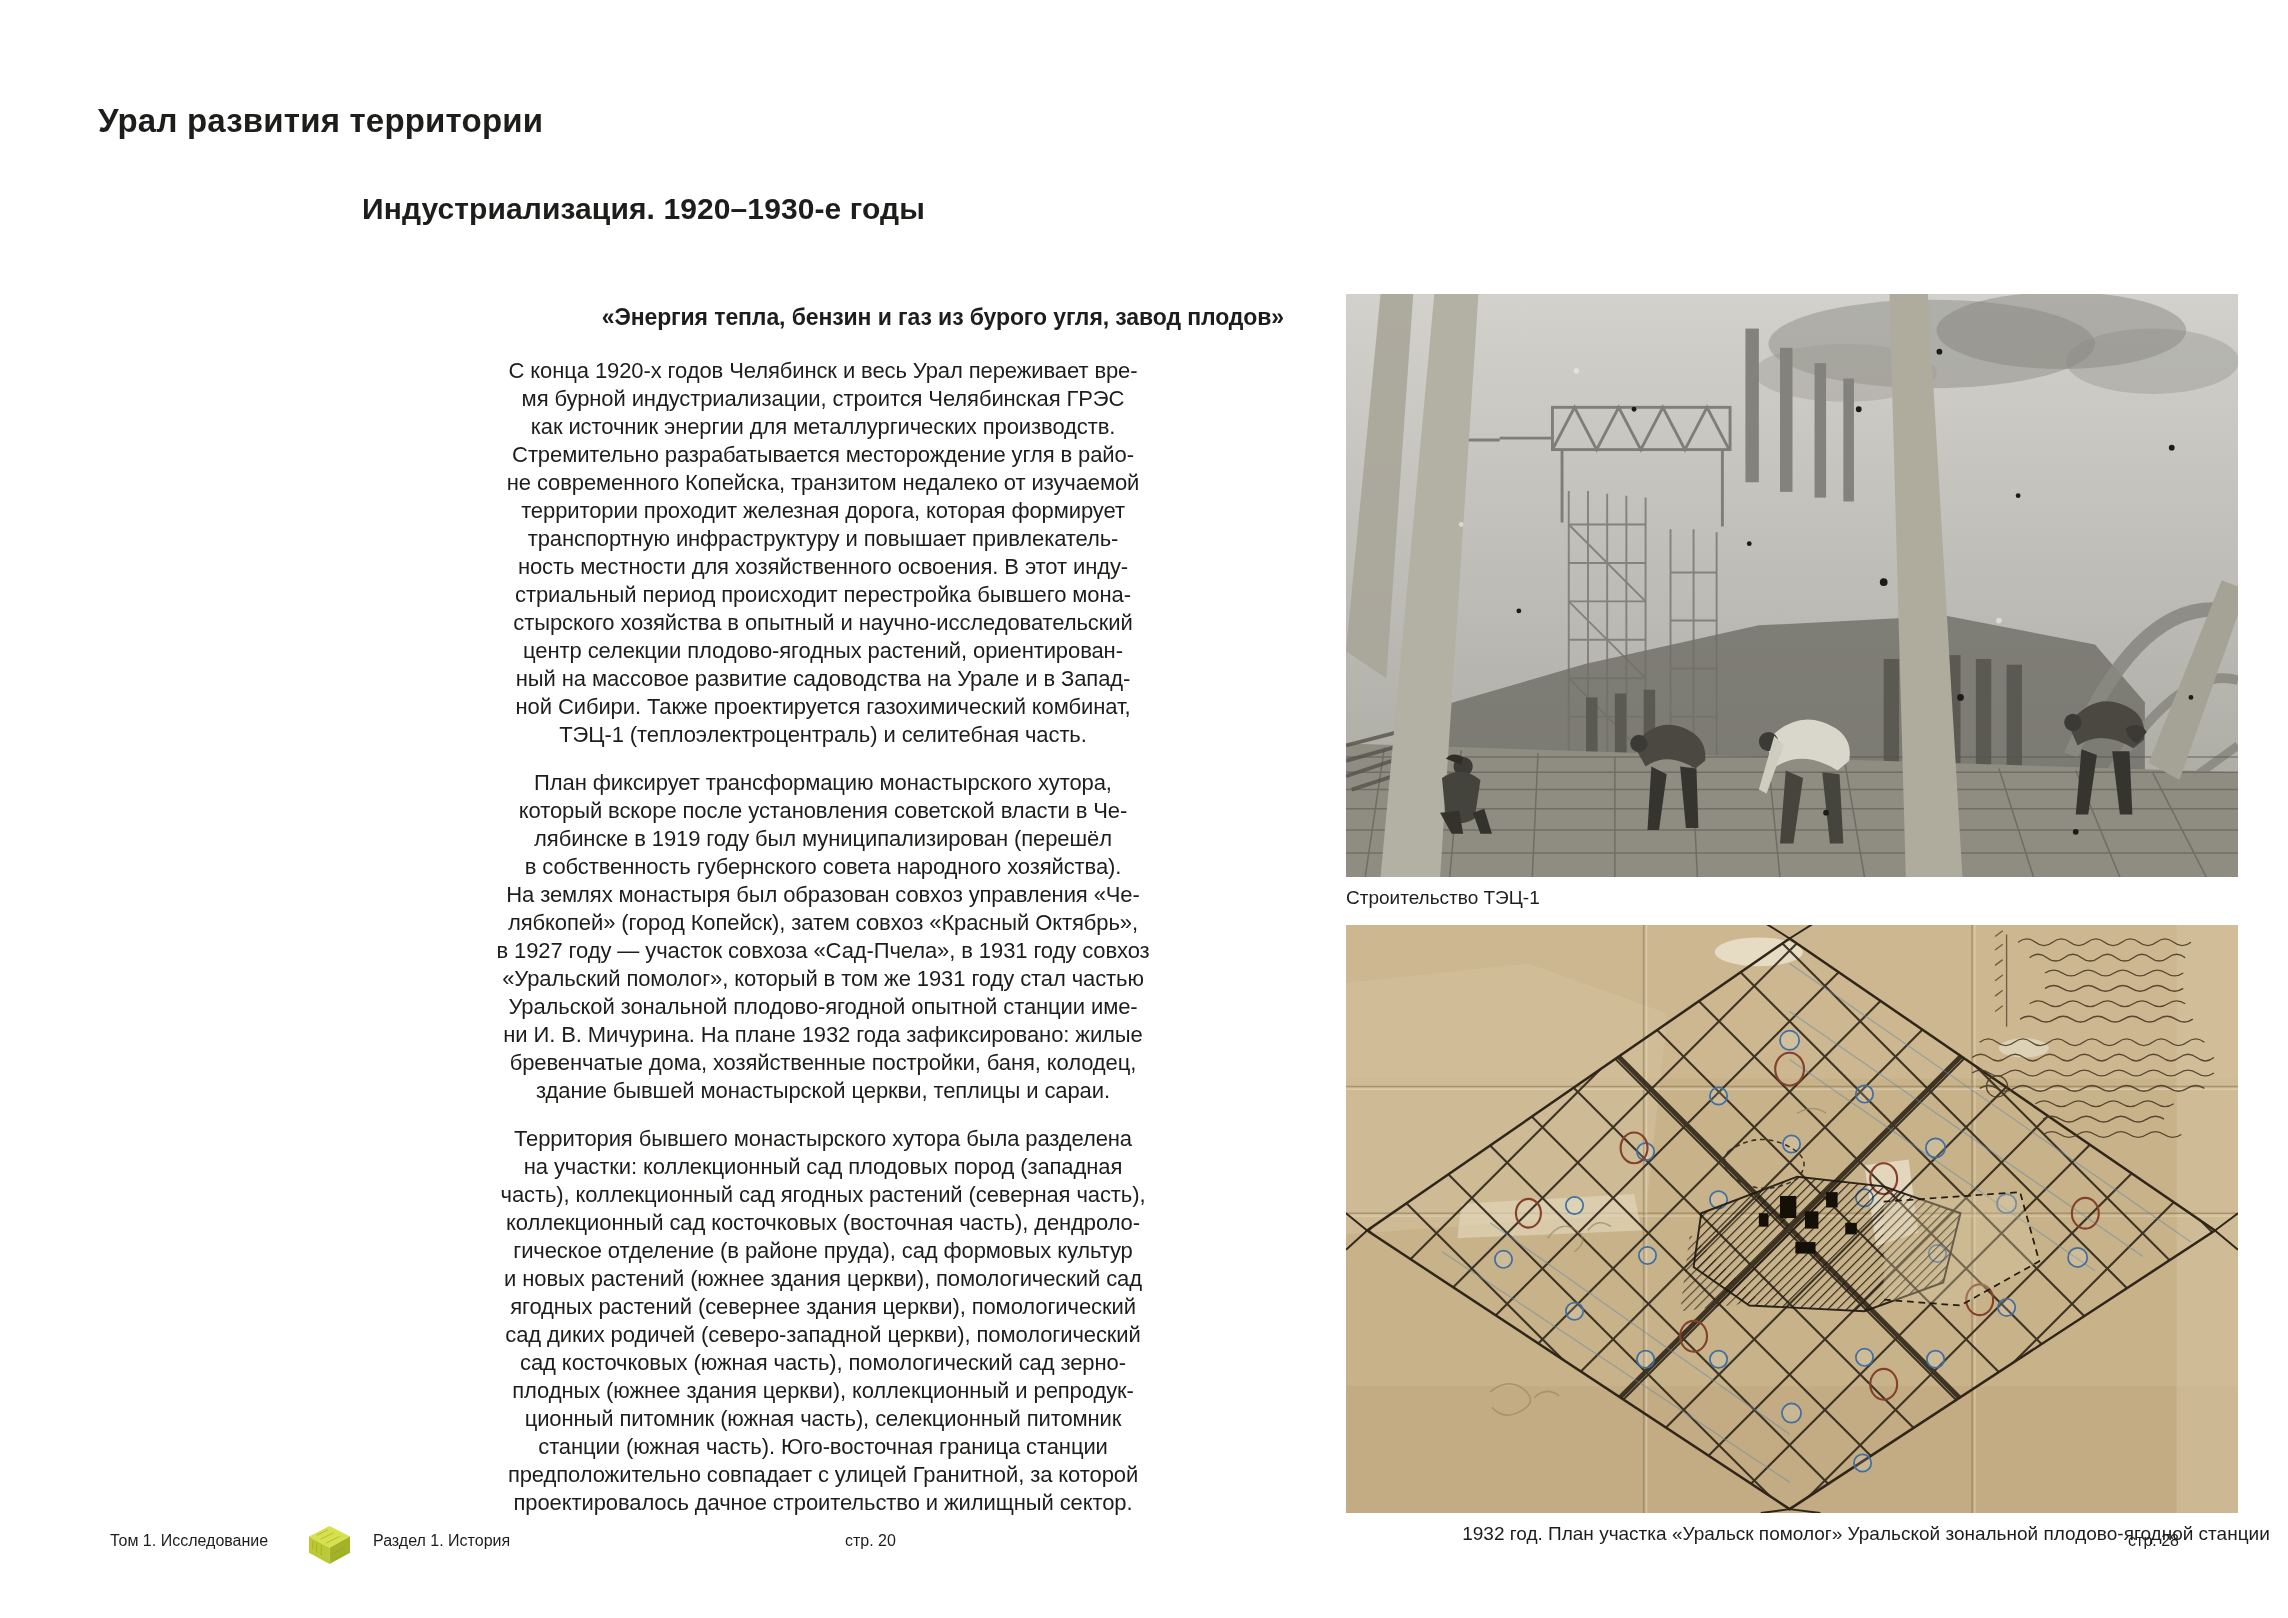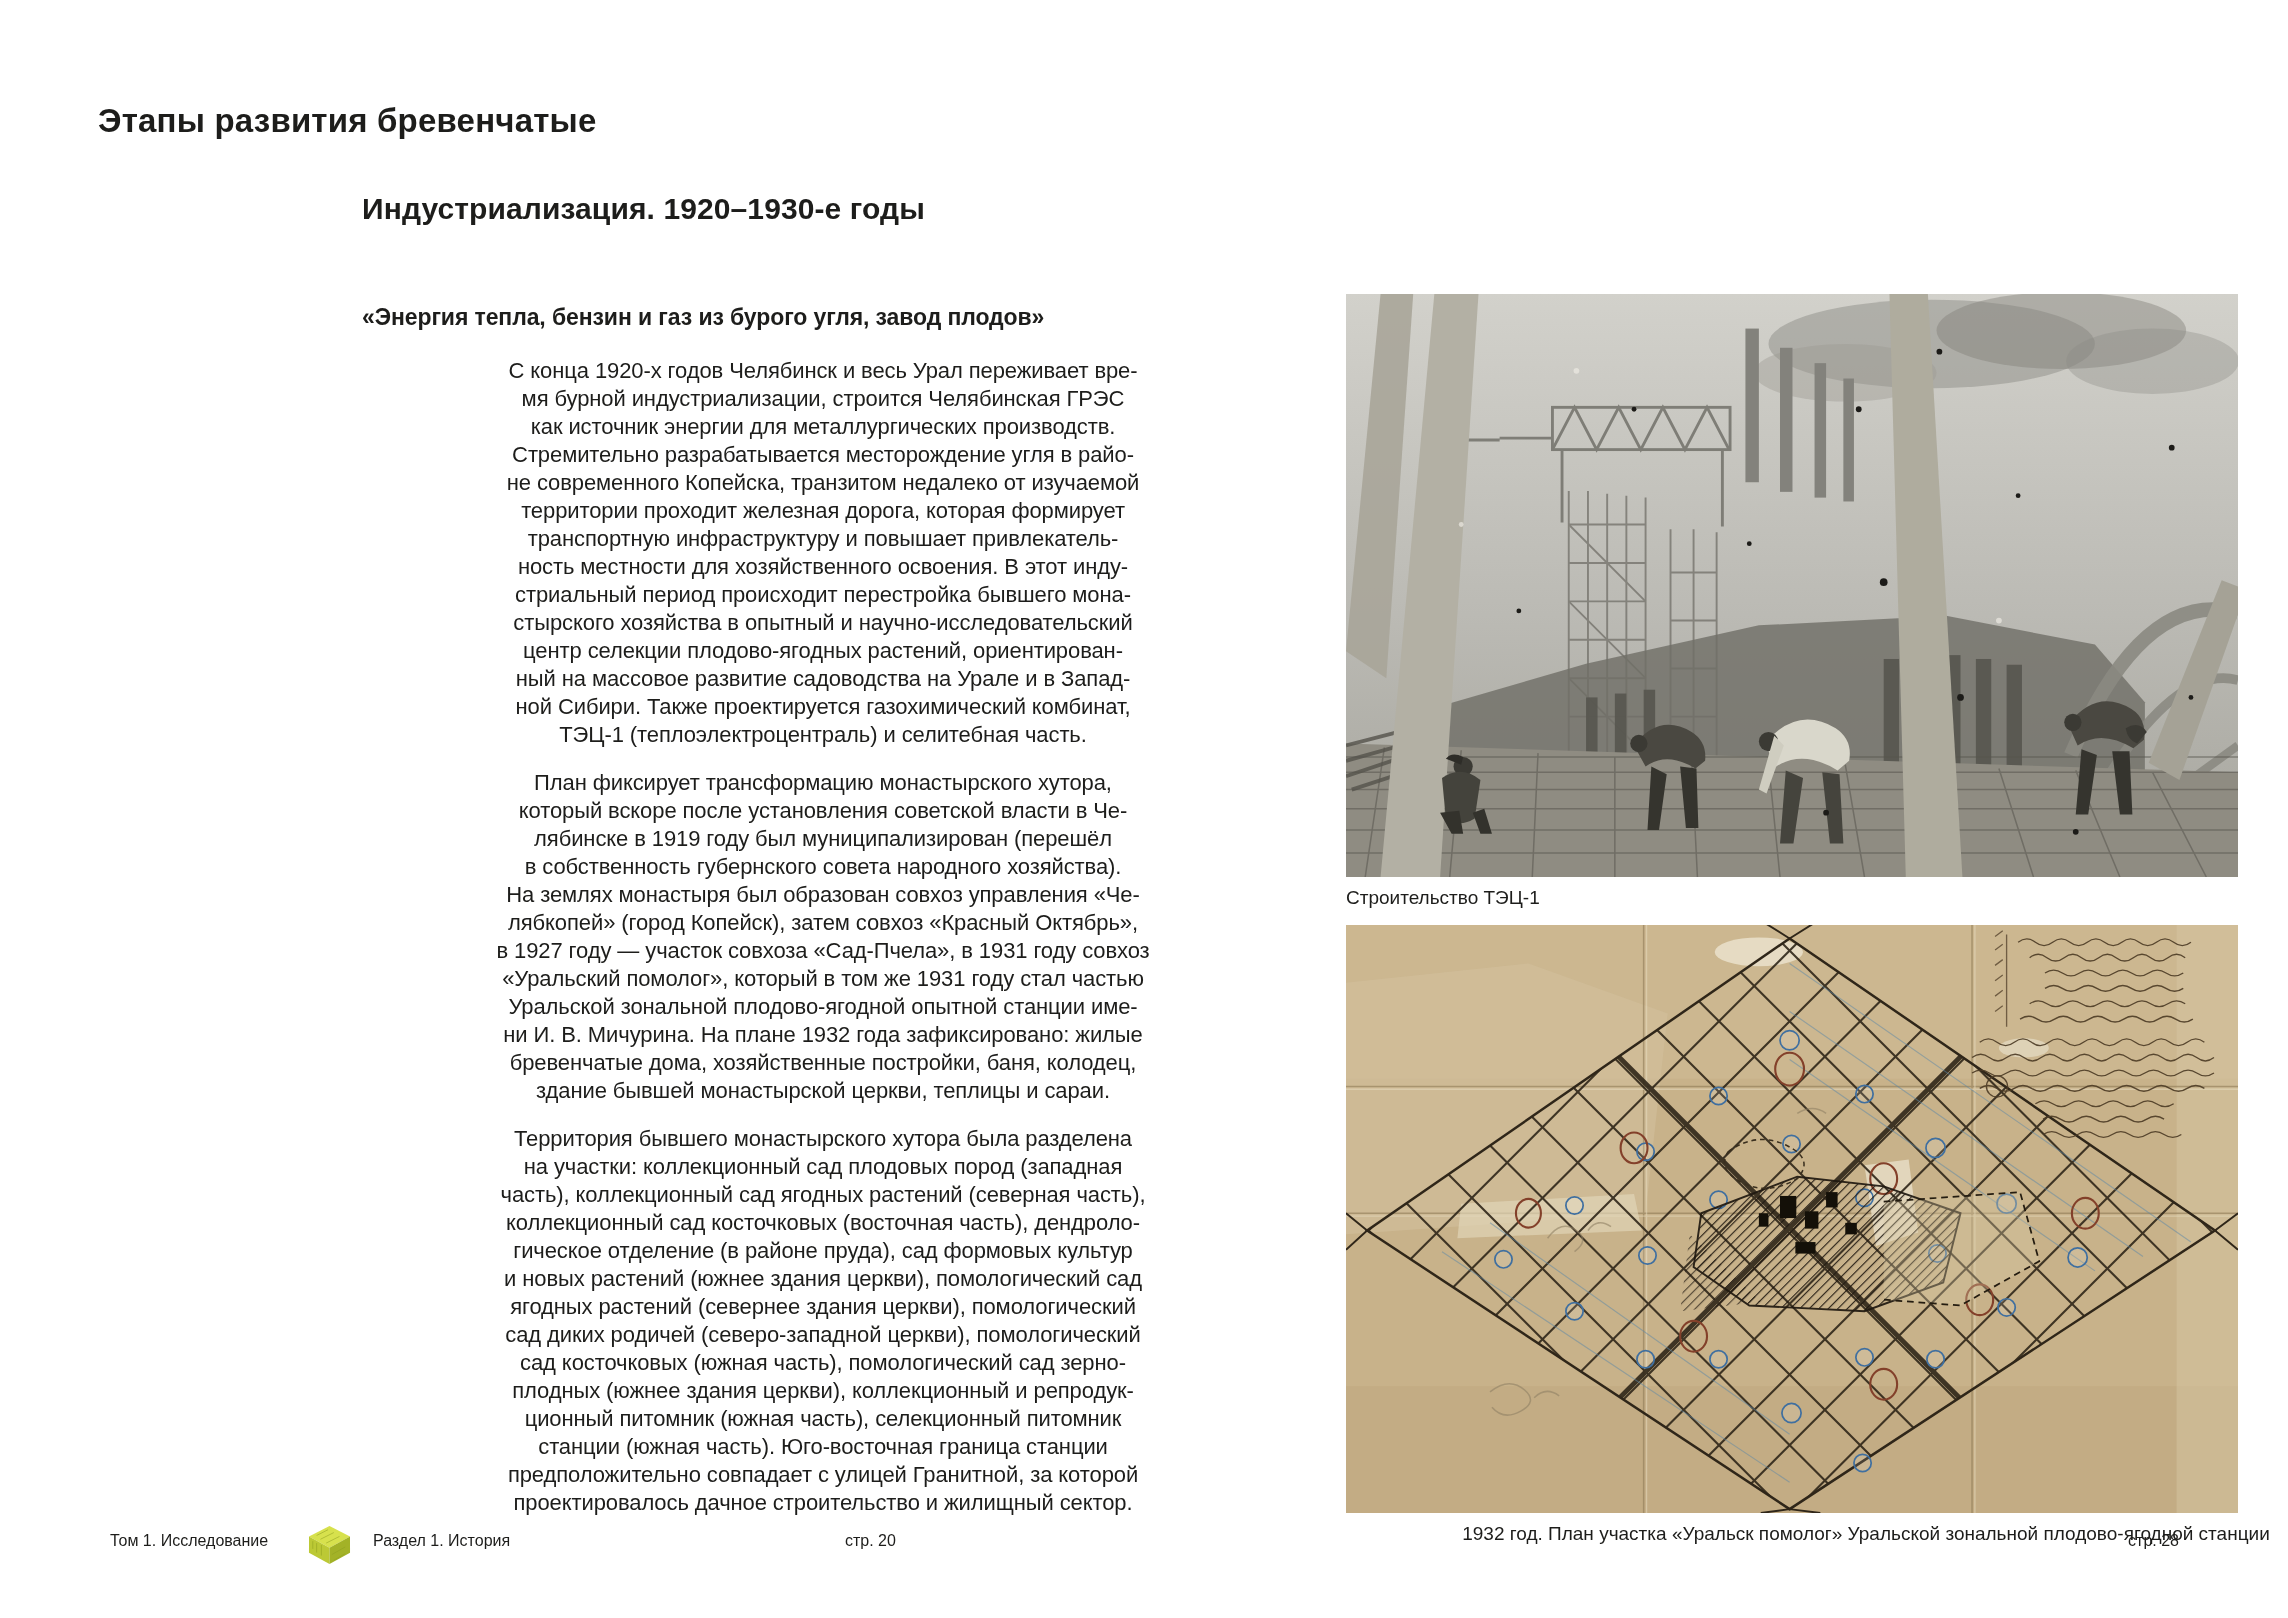--- a/index.html
+++ b/index.html
@@ -10,42 +10,42 @@
   }
   .page-title{
     position:absolute;left:98px;top:102px;margin:0;
     font-size:33px;font-weight:700;line-height:1.15;letter-spacing:0.2px;
   }
   .text-col{position:absolute;left:362px;top:192px;width:922px;}
   .section-heading{
     margin:0 0 77px 0;font-size:30px;font-weight:700;line-height:1.15;letter-spacing:0.1px;
   }
   .lead{
-    margin:0 0 26px 0;font-size:23px;font-weight:700;line-height:1.2;letter-spacing:-0.1px;
+    margin:0 0 26px 0;font-size:23px;font-weight:700;line-height:1.2;letter-spacing:-0.1px;text-align:right;
   }
   .body-p{
     margin:0 0 20px 0;font-size:22px;font-weight:400;line-height:28px;
     letter-spacing:-0.1px;white-space:pre-line;text-align:center;
   }
   figure{position:absolute;left:1327px;margin:0;width:1040px;padding-left:19px;}
   .fig-photo{top:294px;}
   .fig-map{top:925px;text-align:center;}
   .fig-img{display:block;width:892px;}
   figcaption{font-size:19px;line-height:1.2;margin-top:9.6px;letter-spacing:0;}
   .footer-item{position:absolute;top:1531px;font-size:16px;line-height:1.2;white-space:nowrap;}
   .footer-volume{left:110px;}
   .footer-chapter{left:373px;}
   .footer-page-left{left:845px;width:144px;text-align:left;}
   .footer-page-right{right:109px;}
   .footer-logo{position:absolute;left:307px;top:1524px;}
 </style>
 </head>
 <body>
 
-<h1 class="page-title">Этапы развития бревенчатые</h1>
+<h1 class="page-title">Урал развития территории</h1>
 
 <section class="text-col">
   <h2 class="section-heading">Индустриализация. 1920–1930-е годы</h2>
   <p class="lead">«Энергия тепла, бензин и газ из бурого угля, завод плодов»</p>
   <p class="body-p">С конца 1920-х годов Челябинск и весь Урал переживает вре-
 мя бурной индустриализации, строится Челябинская ГРЭС
 как источник энергии для металлургических производств.
 Стремительно разрабатывается месторождение угля в райо-
 не современного Копейска, транзитом недалеко от изучаемой
 территории проходит железная дорога, которая формирует

